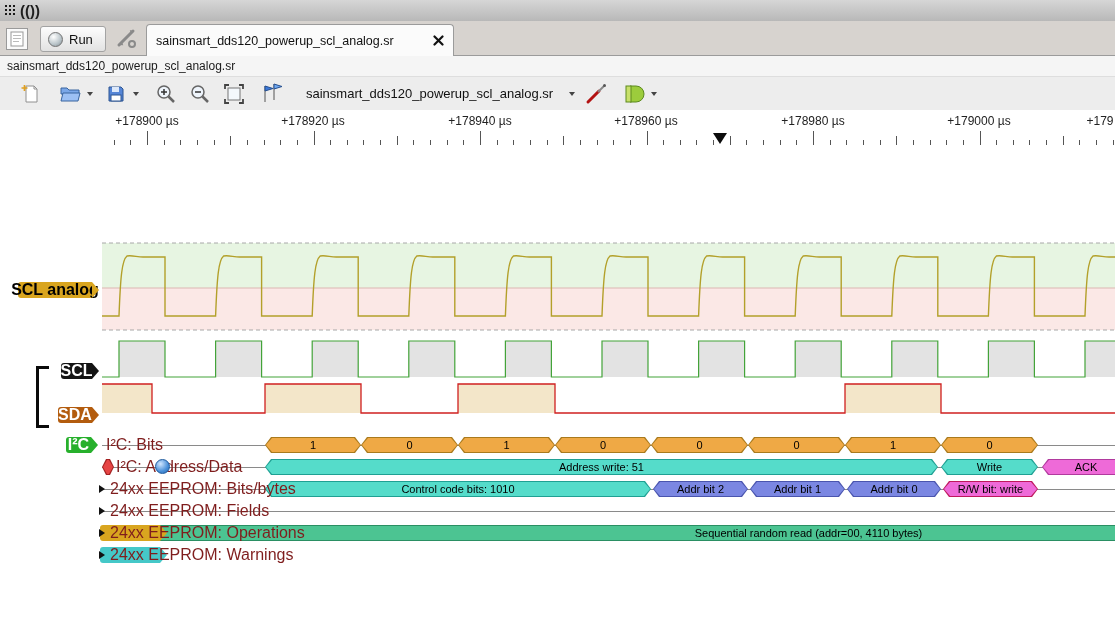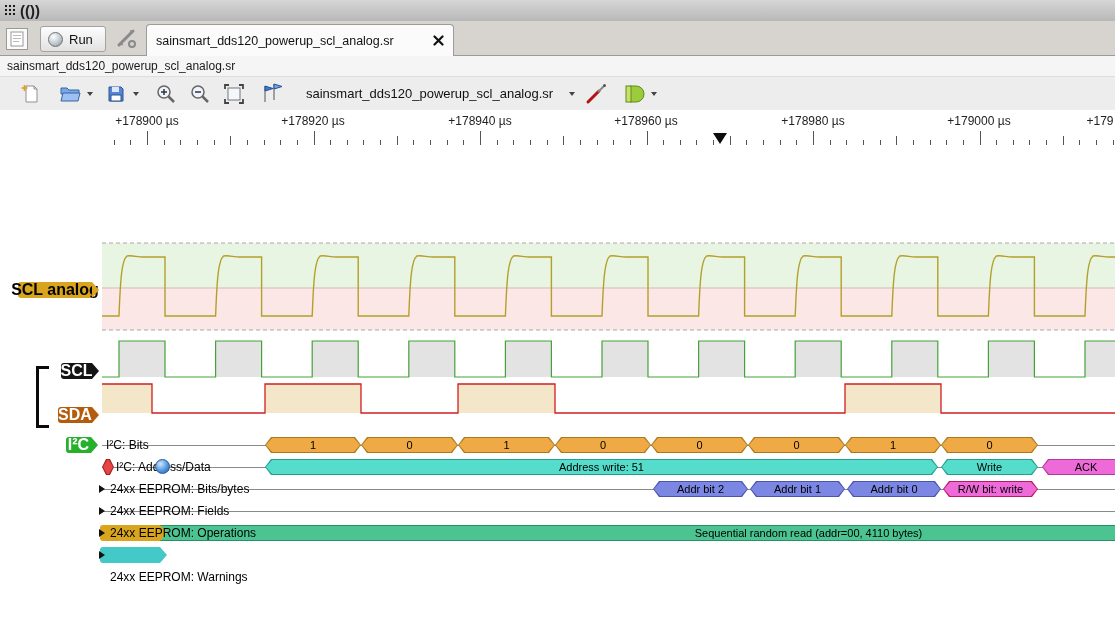--- a/index.html
+++ b/index.html
@@ -64,21 +64,21 @@
 
   
   .traceview{position:absolute;top:145px;left:0;width:1115px;height:479px;overflow:hidden;background:#fff;}
   #wave-svg{position:absolute;top:0;left:0;}
   .chtag{position:absolute;height:16px;display:flex;align-items:center;justify-content:center;
     font-size:16px;font-weight:bold;border-radius:3px 0 0 3px;white-space:nowrap;z-index:4;}
   .tagarrow{position:absolute;width:0;height:0;border-top:8px solid transparent;
     border-bottom:8px solid transparent;border-left:7px solid;z-index:4;}
   .bracket{position:absolute;left:36px;top:221px;width:10px;height:56px;
     border-left:3px solid #0a0a0a;border-top:3px solid #0a0a0a;border-bottom:3px solid #0a0a0a;}
-  .rowlabel{position:absolute;font-size:12px;color:#000000;white-space:nowrap;z-index:5;line-height:14px;}
+  .rowlabel{position:absolute;font-size:16px;color:#7f1d1d;white-space:nowrap;z-index:5;line-height:14px;}
   .rowline{position:absolute;height:1px;background:#8a8a8a;z-index:1;}
   .rowarrow{position:absolute;width:0;height:0;border-top:4px solid transparent;
     border-bottom:4px solid transparent;border-left:6px solid #111;z-index:6;}
   .ann{position:absolute;height:16px;z-index:3;}
   .ann .in{position:absolute;inset:1px;}
   .ann .txt{position:absolute;inset:0;display:flex;align-items:center;justify-content:center;
     font-size:11px;color:#000;white-space:nowrap;overflow:hidden;}
   .dot{position:absolute;width:13px;height:13px;border-radius:50%;z-index:6;
     background:radial-gradient(circle at 35% 30%,#cfe6ff,#4a90d9 60%,#2a6ab0);
     border:1px solid #1d5a9e;}
@@ -359,20 +359,24 @@
         <div class="in" style="background: rgb(85, 220, 202); clip-path: polygon(6px 0px, calc(100% - 6px) 0px, 100% 50%, calc(100% - 6px) 100%, 6px 100%, 0px 50%);"></div>
         <div class="txt">Write</div>
       </div>
       <div class="ann" style="left: 1042px; top: 314px; width: 88px; clip-path: polygon(6px 0px, calc(100% - 6px) 0px, 100% 50%, calc(100% - 6px) 100%, 6px 100%, 0px 50%); background: rgb(177, 58, 158);">
         <div class="in" style="background: rgb(238, 106, 216); clip-path: polygon(6px 0px, calc(100% - 6px) 0px, 100% 50%, calc(100% - 6px) 100%, 6px 100%, 0px 50%);"></div>
         <div class="txt">ACK</div>
       </div>
       <div class="rowlabel" style="left: 116px; top: 315px;">I²C: Address/Data</div>
       <div class="rowline" style="left: 102px; top: 344px; width: 1013px;"></div>
       <div class="rowarrow" style="left: 99px; top: 340px;"></div>
+      <div class="ann" style="left: 265px; top: 336px; width: 386px; clip-path: polygon(6px 0px, calc(100% - 6px) 0px, 100% 50%, calc(100% - 6px) 100%, 6px 100%, 0px 50%); background: rgb(31, 160, 147);">
+        <div class="in" style="background: rgb(85, 220, 202); clip-path: polygon(6px 0px, calc(100% - 6px) 0px, 100% 50%, calc(100% - 6px) 100%, 6px 100%, 0px 50%);"></div>
+        <div class="txt">Control code bits: 1010</div>
+      </div>
       <div class="ann" style="left: 653px; top: 336px; width: 95px; clip-path: polygon(6px 0px, calc(100% - 6px) 0px, 100% 50%, calc(100% - 6px) 100%, 6px 100%, 0px 50%); background: rgb(74, 85, 174);">
         <div class="in" style="background: rgb(123, 135, 226); clip-path: polygon(6px 0px, calc(100% - 6px) 0px, 100% 50%, calc(100% - 6px) 100%, 6px 100%, 0px 50%);"></div>
         <div class="txt">Addr bit 2</div>
       </div>
       <div class="ann" style="left: 750px; top: 336px; width: 95px; clip-path: polygon(6px 0px, calc(100% - 6px) 0px, 100% 50%, calc(100% - 6px) 100%, 6px 100%, 0px 50%); background: rgb(74, 85, 174);">
         <div class="in" style="background: rgb(123, 135, 226); clip-path: polygon(6px 0px, calc(100% - 6px) 0px, 100% 50%, calc(100% - 6px) 100%, 6px 100%, 0px 50%);"></div>
         <div class="txt">Addr bit 1</div>
       </div>
       <div class="ann" style="left: 847px; top: 336px; width: 94px; clip-path: polygon(6px 0px, calc(100% - 6px) 0px, 100% 50%, calc(100% - 6px) 100%, 6px 100%, 0px 50%); background: rgb(74, 85, 174);">
         <div class="in" style="background: rgb(123, 135, 226); clip-path: polygon(6px 0px, calc(100% - 6px) 0px, 100% 50%, calc(100% - 6px) 100%, 6px 100%, 0px 50%);"></div>
@@ -390,17 +394,17 @@
       <div class="tagarrow" style="left: 160px; top: 380px; border-left-color: rgb(217, 165, 31);"></div>
       <div class="rowarrow" style="left: 99px; top: 384px;"></div>
       <div class="ann" style="left: 102px; top: 380px; width: 1413px; clip-path: polygon(6px 0px, calc(100% - 6px) 0px, 100% 50%, calc(100% - 6px) 100%, 6px 100%, 0px 50%); background: rgb(42, 143, 99);">
         <div class="in" style="background: rgb(76, 196, 146); clip-path: polygon(6px 0px, calc(100% - 6px) 0px, 100% 50%, calc(100% - 6px) 100%, 6px 100%, 0px 50%);"></div>
         <div class="txt">Sequential random read (addr=00, 4110 bytes)</div>
       </div>
       <div class="rowlabel" style="left: 110px; top: 381px;">24xx EEPROM: Operations</div>
       <div class="chtag" style="left: 100px; top: 402px; width: 60px; background: rgb(69, 200, 200); color: rgb(0, 0, 0);"></div>
       <div class="tagarrow" style="left: 160px; top: 402px; border-left-color: rgb(69, 200, 200);"></div>
       <div class="rowarrow" style="left: 99px; top: 406px;"></div>
-      <div class="rowlabel" style="left: 110px; top: 403px; margin-top: 22px;">24xx EEPROM: Warnings</div>
+      <div class="rowlabel" style="left: 110px; top: 403px;">24xx EEPROM: Warnings</div>
       <div class="dot" style="left: 155px; top: 314px;"></div>
     </div>
 
 </div>
 
 </body></html>

